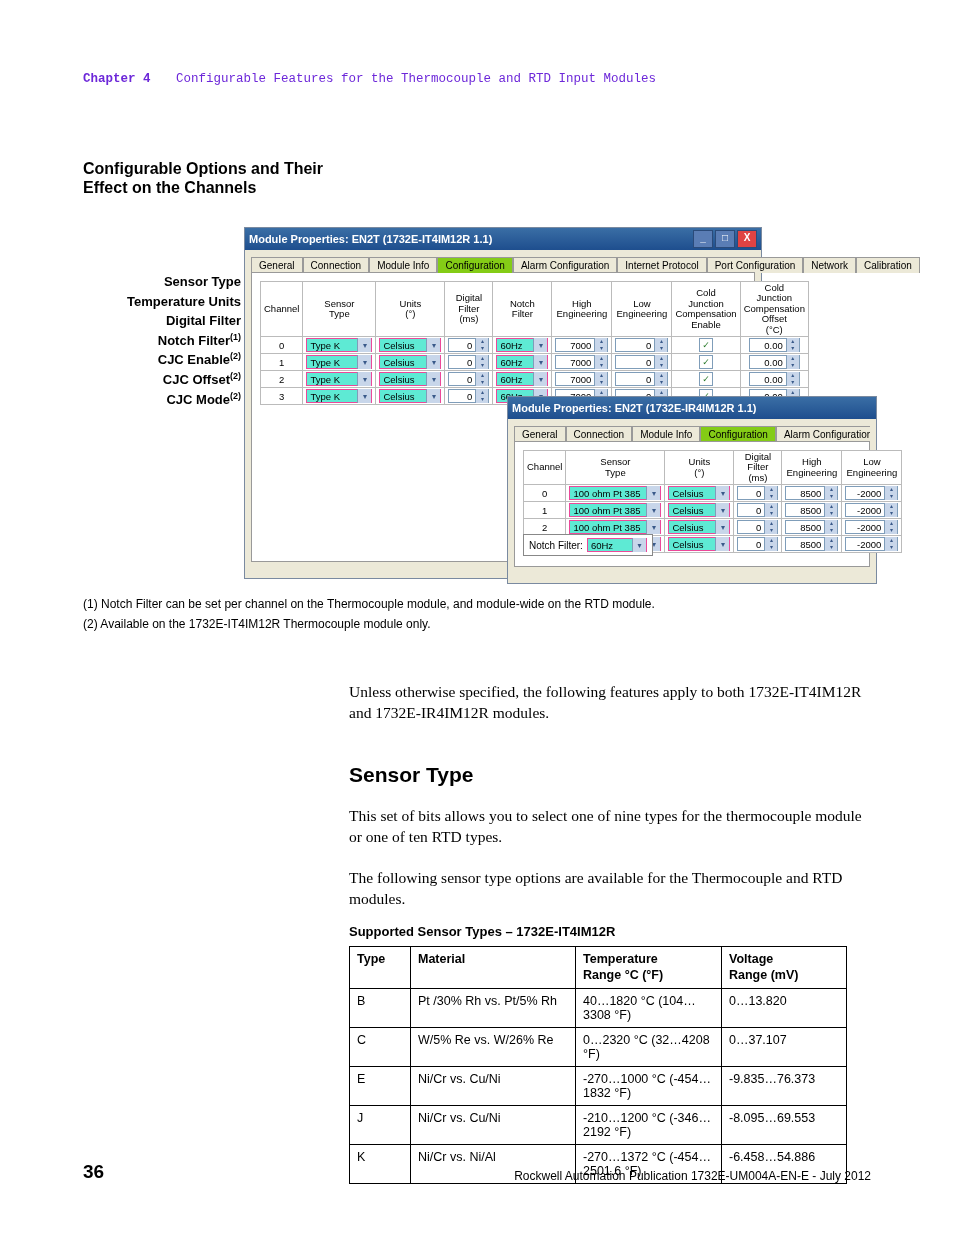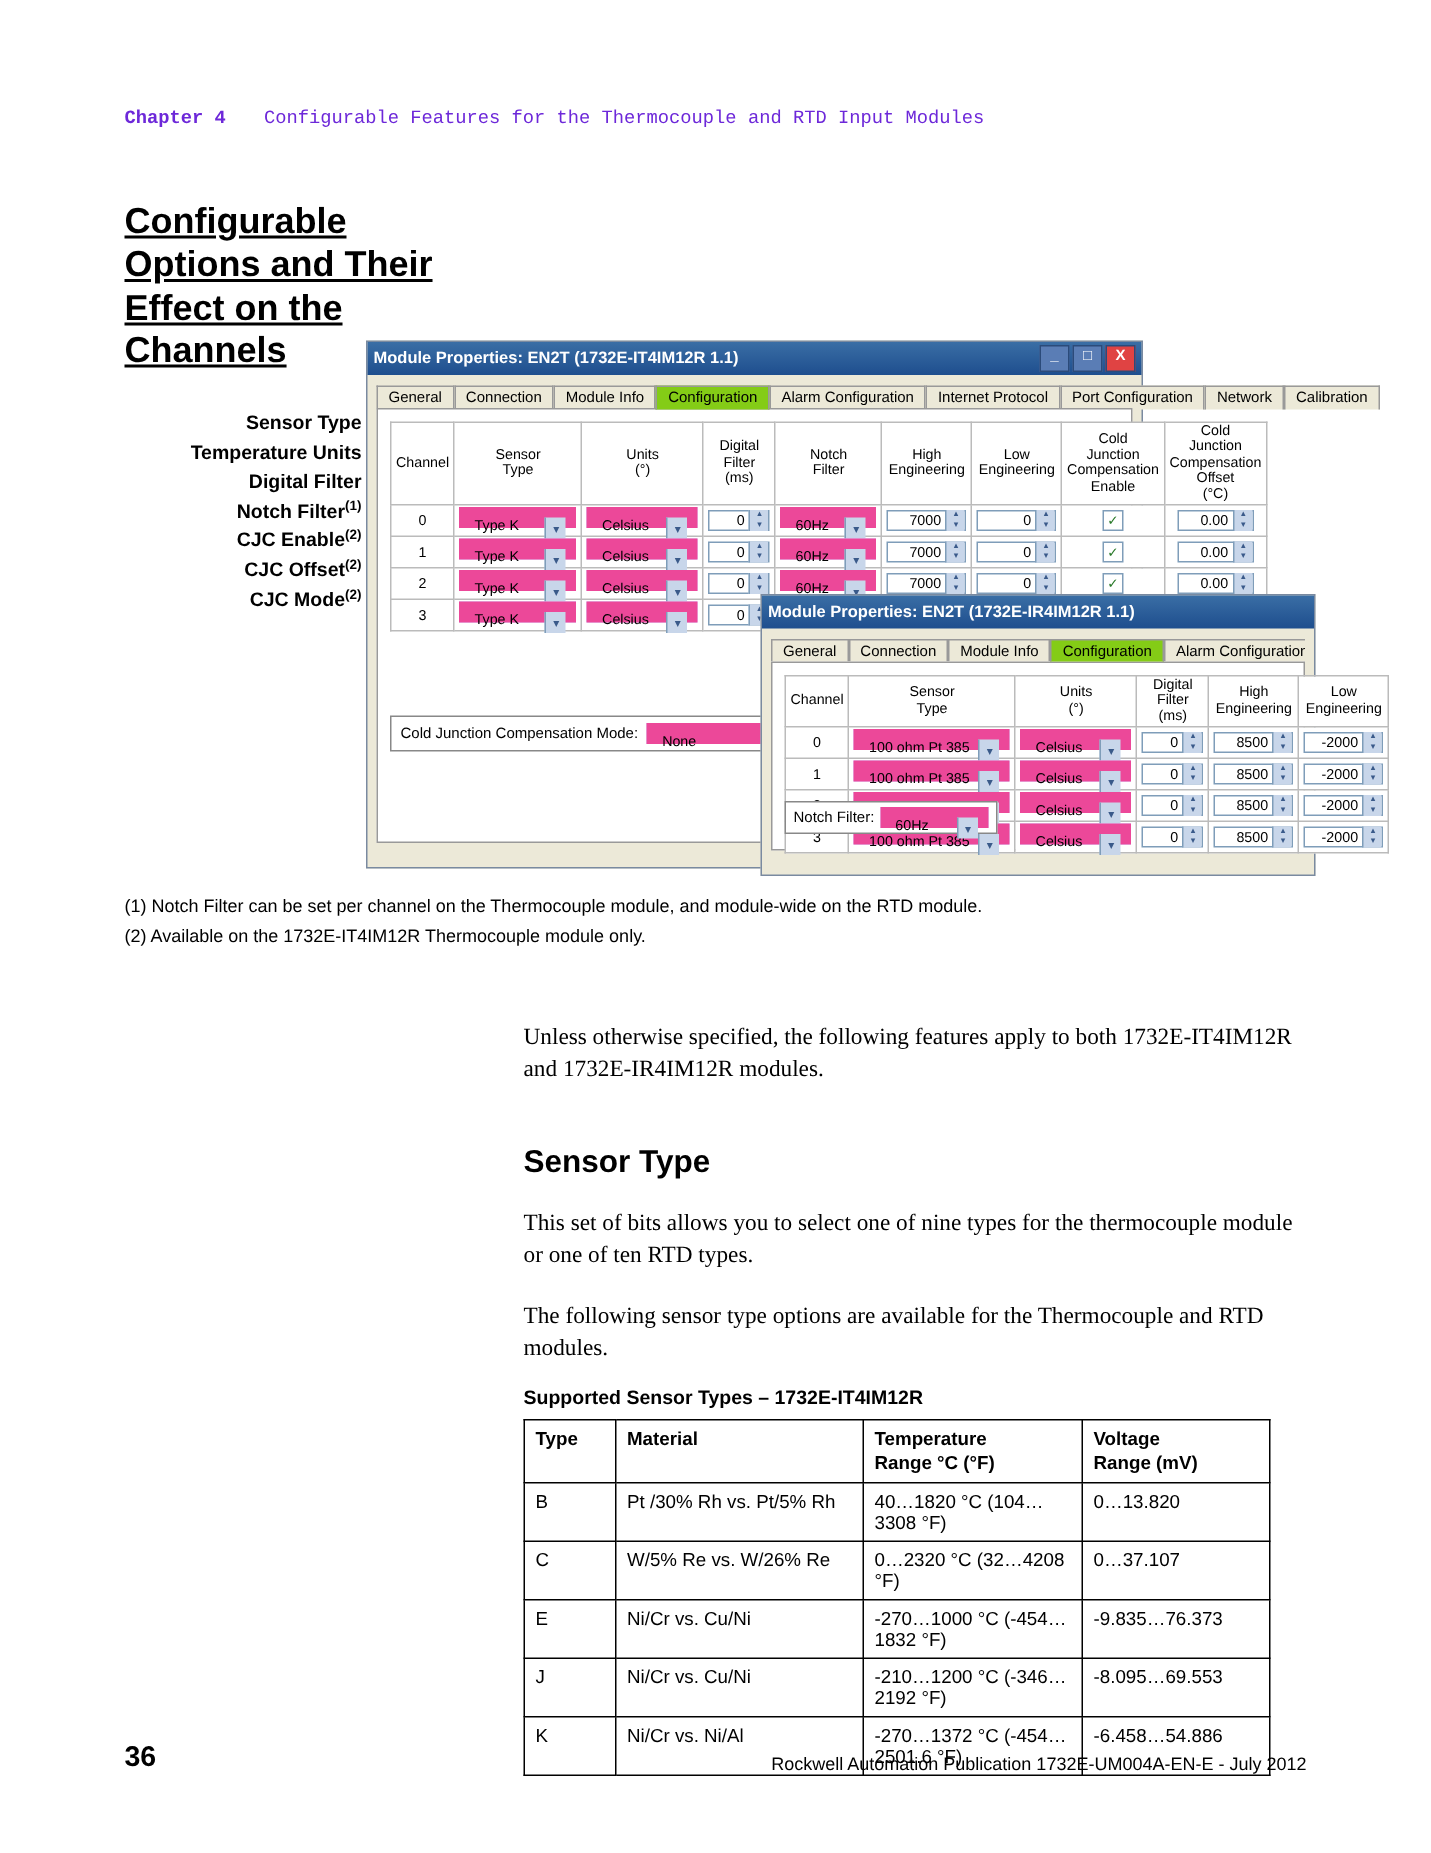--- a/index.html
+++ b/index.html
@@ -25,28 +25,27 @@
     left: 83px;
     font-family: Liberation Mono, monospace;
     font-size: 12.5px;
     color: #6d28d9;
   }
   .chapter-header .ch-bold { font-weight: bold; }
   .chapter-header .ch-title { margin-left: 18px; }
 
   .main-heading {
     position: absolute;
-    top: 134px;
+    top: 159px;
     left: 83px;
     width: 245px;
     font-family: Arial, Helvetica, sans-serif;
     font-weight: 700;
-    font-size: 24px;
+    font-size: 16px;
     line-height: 1.2;
-    text-decoration: underline;
   }
   .intro-para {
     position: absolute;
     top: 144px;
     left: 349px;
     width: 520px;
     font-size: 15.5px;
     line-height: 1.35;
   }
 
@@ -143,23 +142,23 @@
     text-align: center;
     background: #fff;
     white-space: nowrap;
   }
   table.cfg th {
     font-weight: normal;
     line-height: 1.1;
   }
   .dd {
     display: inline-flex;
-    align-items: flex-start;
-    border: 7px solid #ec4899;
-    background: #c4b5fd;
+    align-items: center;
+    border: 1px solid #ec4899;
+    background: #5eead4;
     height: 14px;
     font-size: 9.5px;
     box-sizing: border-box;
   }
   .dd .val { padding: 0 3px; min-width: 38px; text-align: left; }
   .dd .arrow {
     width: 13px; height: 14px;
     background: #c8d6ea;
     border-left: 1px solid #7f9db9;
     display: flex; align-items: center; justify-content: center;
@@ -536,27 +535,20 @@
               <td><span class="spin">
                   <span class="val" style="min-width:30px">0.00</span>
                   <span class="arrs">
                     <span>▴</span>
                     <span>▾</span>
                   </span>
                 </span></td>
             </tr>
           </tbody>
       </table>
-      <div class="cjc-mode-row">
-        <span>Cold Junction Compensation Mode:</span>
-        <span class="dd">
-          <span class="val" style="min-width:80px">None</span>
-          <span class="arrow">▾</span>
-        </span>
-      </div>
     </div>
   </div>
 
   <div class="shot shot2">
     <div class="titlebar">
       <span>Module Properties: EN2T (1732E-IR4IM12R 1.1)</span>
     </div>
     <div class="tabs" id="tabs2">
         <div class="tab">General</div>
         <div class="tab">Connection</div>

